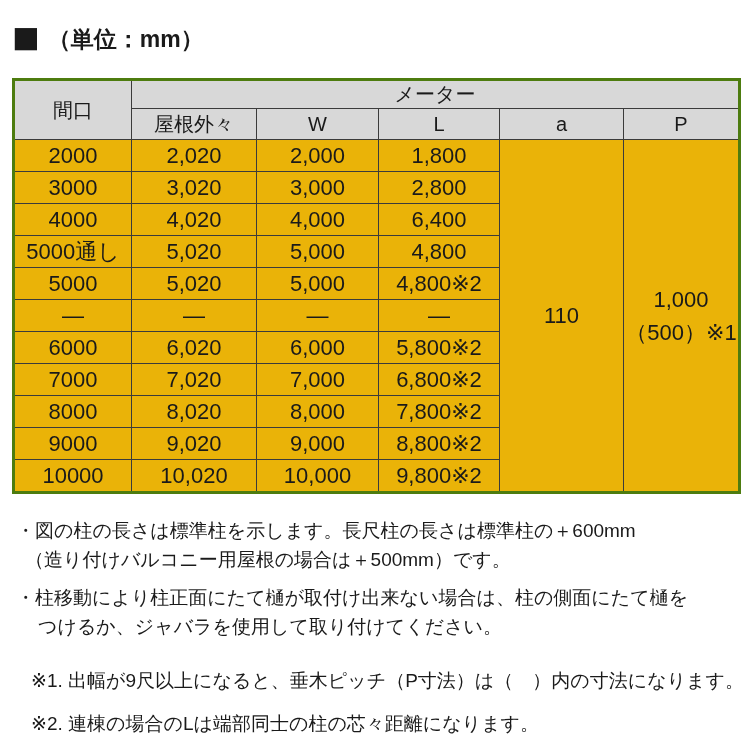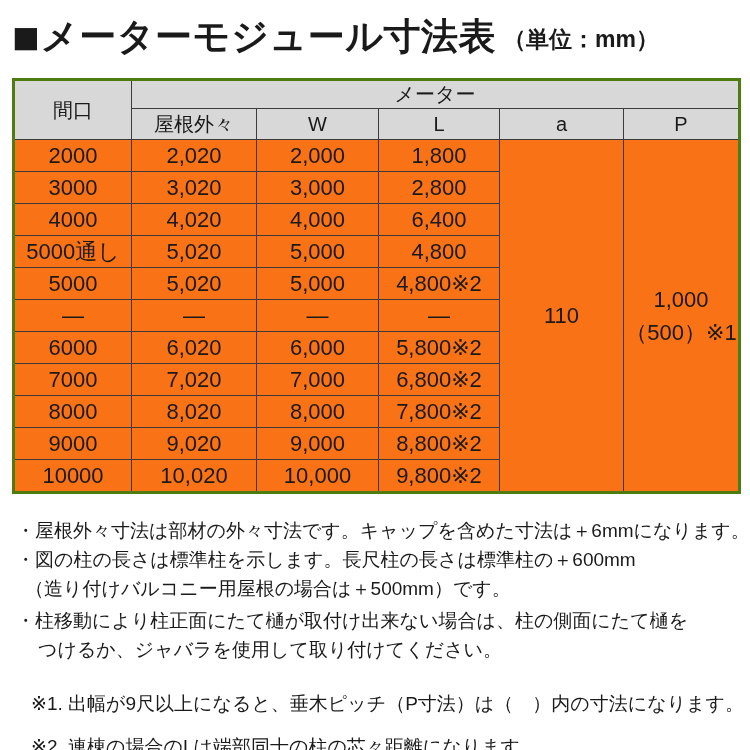--- a/index.html
+++ b/index.html
@@ -60,53 +60,52 @@
     overflow: hidden;
   }
   .dim-table thead th {
     background: #d8d8d8;
     font-weight: 400;
     font-size: 20px;
   }
   .dim-table thead tr.h1 th { height: 27px; }
   .dim-table thead tr.h2 th { height: 30px; }
   .dim-table tbody td {
-    background: #f97316;
+    background: #eab308;
     font-size: 22px;
     height: 31px;
     font-weight: 400;
   }
   .dim-table td.merged { line-height: 1.5; }
   
   .notes {
     margin: 22px 0 0 4px;
     font-size: 19px;
     line-height: 29px;
     white-space: nowrap;
   }
   .note-line { margin: 0; }
   .note-line.cont  { padding-left: 9px; }
-  .note-line.bullet-gap { margin-top: 3px; }
+  .note-line.bullet-gap { margin-top: 9px; }
   .note-line.cont2 { padding-left: 22px; }
   .remarks {
     margin: 26px 0 0 4px;
     font-size: 19px;
     line-height: 28px;
     white-space: nowrap;
   }
   .remark-line { margin: 15px; }
 </style>
 </head>
 <body>
 
 <div class="page">
 
   <header class="title-row">
     <span class="marker">■</span>
-    <h1 class="title-text">メーターモジュール寸法表</h1>
     <span class="title-unit">（単位：mm）</span>
   </header>
 
   <table class="dim-table">
     <colgroup>
       <col style="width:118px">
         <col style="width:125px">
         <col style="width:122px">
       <col style="width:121px">
         <col style="width:124px">
@@ -194,21 +193,20 @@
       <tr>
         <td>10000</td>
         <td>10,020</td>
         <td>10,000</td>
         <td>9,800※2</td>
       </tr>
     </tbody>
   </table>
 
   <section class="notes">
-    <p class="note-line">・屋根外々寸法は部材の外々寸法です。キャップを含めた寸法は＋6mmになります。</p>
     <p class="note-line">・図の柱の長さは標準柱を示します。長尺柱の長さは標準柱の＋600mm</p>
     <p class="note-line cont">（造り付けバルコニー用屋根の場合は＋500mm）です。</p>
     <p class="note-line bullet-gap">・柱移動により柱正面にたて樋が取付け出来ない場合は、柱の側面にたて樋を</p>
     <p class="note-line cont2">つけるか、ジャバラを使用して取り付けてください。</p>
   </section>
 
   <section class="remarks">
     <p class="remark-line">※1. 出幅が9尺以上になると、垂木ピッチ（P寸法）は（　）内の寸法になります。</p>
     <p class="remark-line">※2. 連棟の場合のLは端部同士の柱の芯々距離になります。</p>
   </section>

